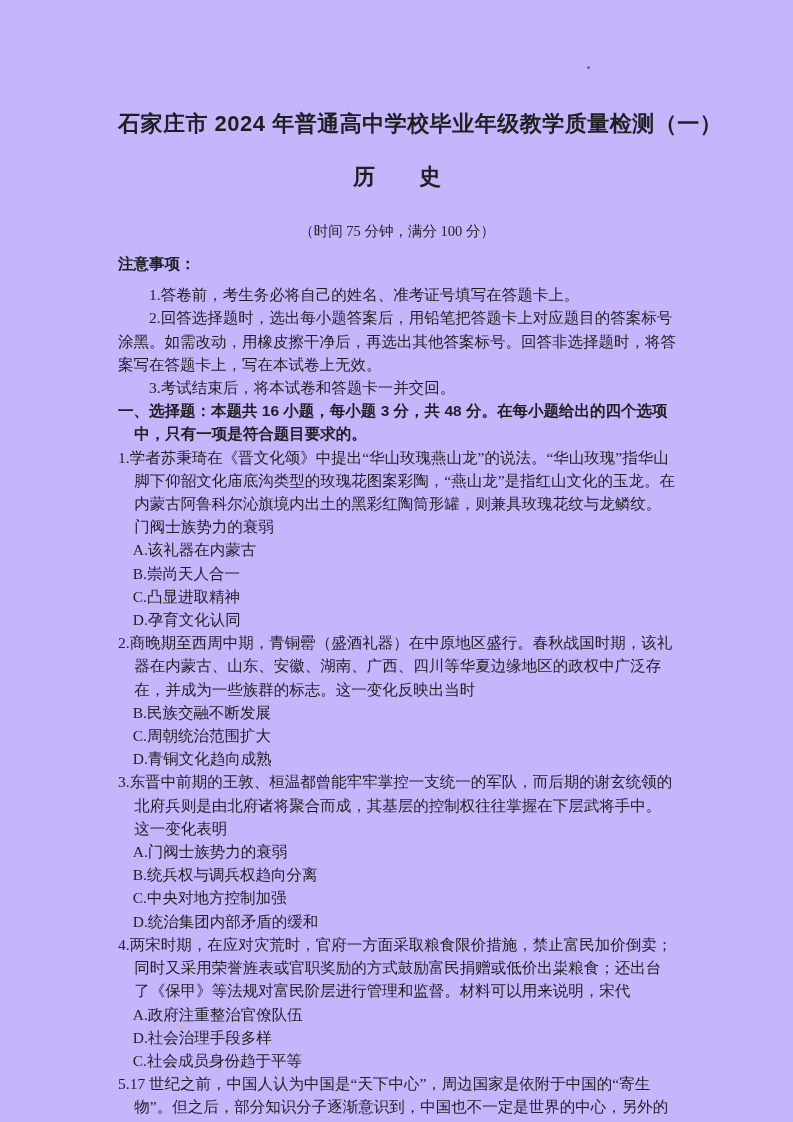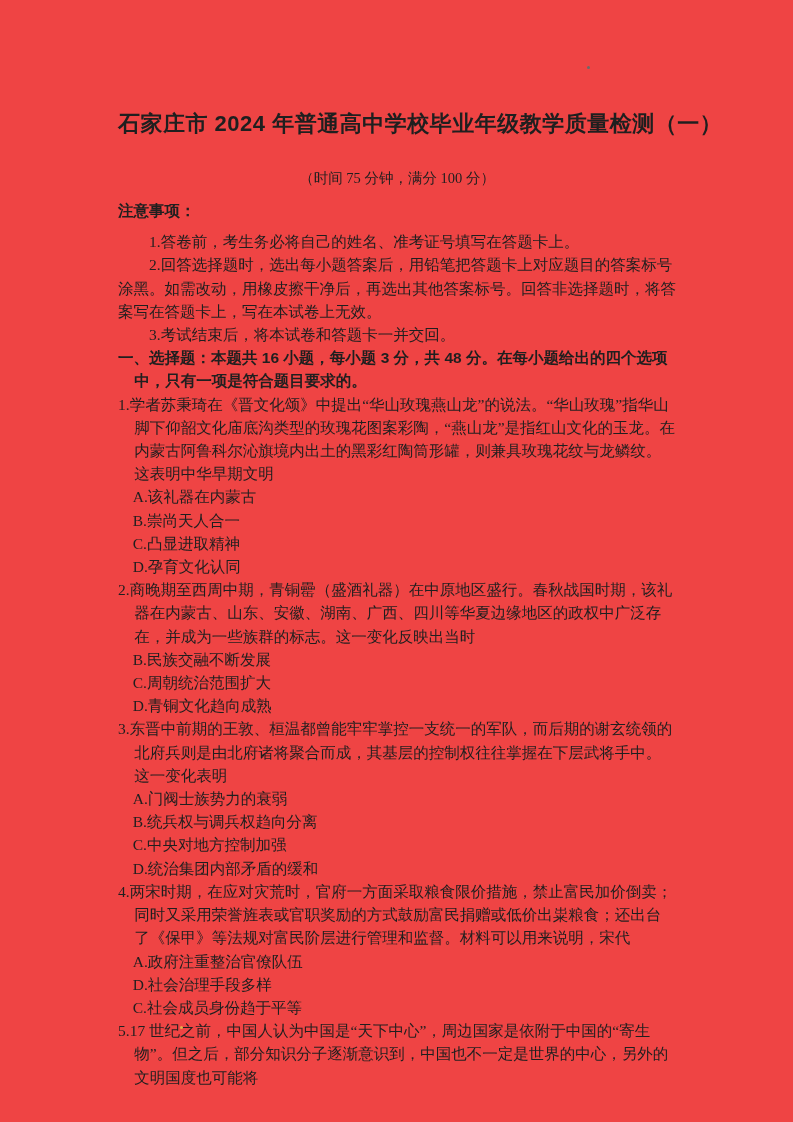--- a/index.html
+++ b/index.html
@@ -1,21 +1,21 @@
 <!DOCTYPE html>
 <html lang="zh"><head>
 <meta charset="utf-8">
 <style>
   html, body { margin: 0; padding: 0; background: #ffffff; }
   .page {
     position: relative;
     width: 793px;
     height: 1122px;
     margin: 0 auto;
-    background: #ef4444;
+    background: #c4b5fd;
     color: #1f1f1f;
     box-sizing: border-box;
     padding: 110px 117px 0 118px;
     font-family: "Liberation Serif", "DejaVu Serif", serif;
     font-size: 15.5px;
     line-height: 23.2px;
     overflow: hidden;
   }
   .title {
     margin: 0;
@@ -66,31 +66,32 @@
 </style>
 </head>
 <body>
 
 <div class="page">
 
   <span class="artifact-dot dot-top"></span>
   <span class="artifact-dot dot-bottom"></span>
 
   <h1 class="title">石家庄市 2024 年普通高中学校毕业年级教学质量检测（一）</h1>
+  <h2 class="subject">历　　史</h2>
   <p class="meta">（时间 75 分钟，满分 100 分）</p>
 
   <p class="notice-heading">注意事项：</p>
   <p class="notice-item">1.答卷前，考生务必将自己的姓名、准考证号填写在答题卡上。</p>
   <p class="notice-item">2.回答选择题时，选出每小题答案后，用铅笔把答题卡上对应题目的答案标号涂黑。如需改动，用橡皮擦干净后，再选出其他答案标号。回答非选择题时，将答案写在答题卡上，写在本试卷上无效。</p>
   <p class="notice-item">3.考试结束后，将本试卷和答题卡一并交回。</p>
 
   <p class="section-heading">一、选择题：本题共 16 小题，每小题 3 分，共 48 分。在每小题给出的四个选项中，只有一项是符合题目要求的。</p>
 
   <div>
-    <p class="q-stem"><span>1.</span><span>学者苏秉琦在《晋文化颂》中提出“华山玫瑰燕山龙”的说法。“华山玫瑰”指华山脚下仰韶文化庙底沟类型的玫瑰花图案彩陶，“燕山龙”是指红山文化的玉龙。在内蒙古阿鲁科尔沁旗境内出土的黑彩红陶筒形罐，则兼具玫瑰花纹与龙鳞纹。这表明中华早期文明</span></p>
+    <p class="q-stem"><span>1.</span><span>学者苏秉琦在《晋文化颂》中提出“华山玫瑰燕山龙”的说法。“华山玫瑰”指华山脚下仰韶文化庙底沟类型的玫瑰花图案彩陶，“燕山龙”是指红山文化的玉龙。在内蒙古阿鲁科尔沁旗境内出土的黑彩红陶筒形罐，则兼具玫瑰花纹与龙鳞纹。门阀士族势力的衰弱</span></p>
     <p class="q-option">A.该礼器在内蒙古</p>
     <p class="q-option">B.崇尚天人合一</p>
     <p class="q-option">C.凸显进取精神</p>
     <p class="q-option">D.孕育文化认同</p>
   </div>
 
   <div>
     <p class="q-stem"><span>2.</span><span>商晚期至西周中期，青铜罍（盛酒礼器）在中原地区盛行。春秋战国时期，该礼器在内蒙古、山东、安徽、湖南、广西、四川等华夏边缘地区的政权中广泛存在，并成为一些族群的标志。这一变化反映出当时</span></p>
     <p class="q-option">B.民族交融不断发展</p>
     <p class="q-option">C.周朝统治范围扩大</p>

